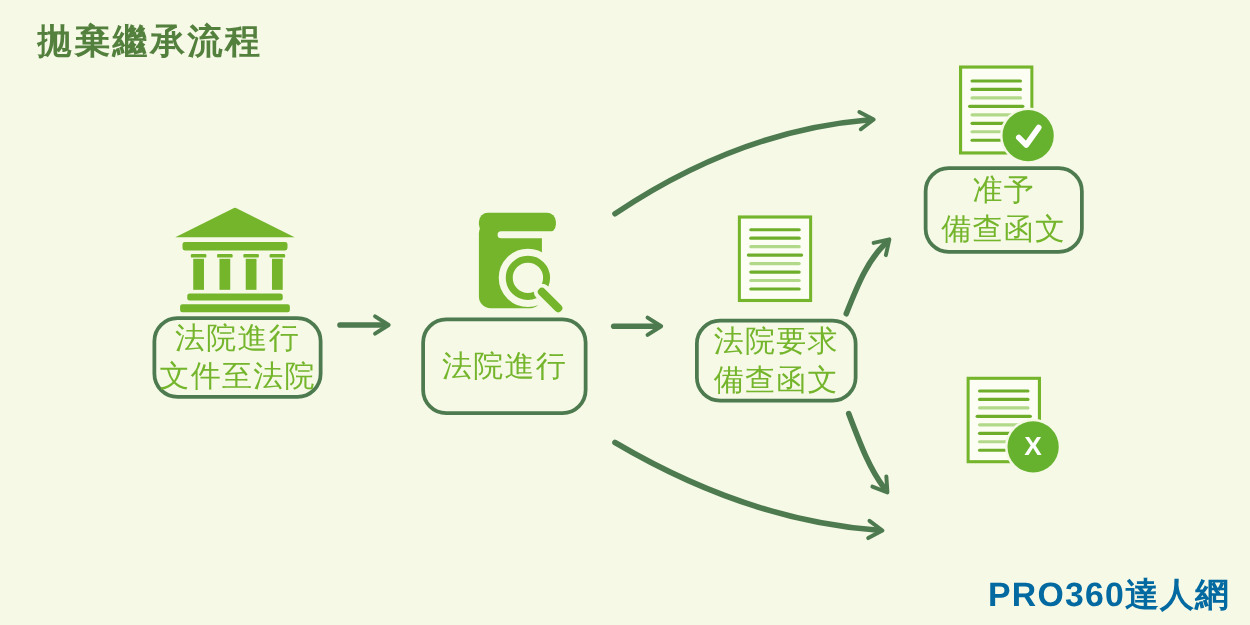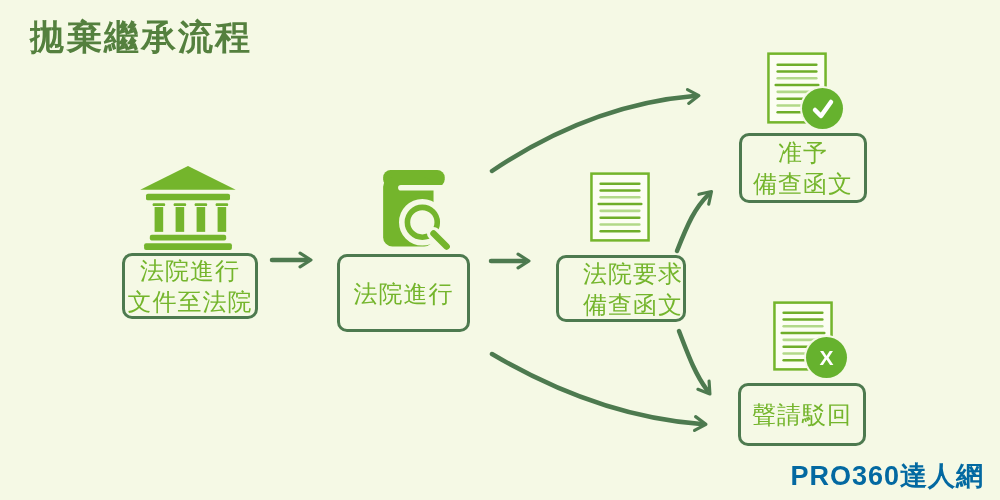--- a/index.html
+++ b/index.html
@@ -8,32 +8,32 @@
     background:#f5f9e5;
   }
   .canvas{
     position:relative;
     width:1000px;height:500px;
     background:#f5f9e5;
     overflow:hidden;
   }
   .page-title{
     position:absolute;left:30px;top:14px;
-    font-size:35px;font-weight:700;color:#54803e;
+    font-size:28px;font-weight:700;color:#54803e;
     letter-spacing:2px;
   }
   .arrow-layer{
     position:absolute;left:0;top:0;width:1000px;height:500px;
     pointer-events:none;
   }
   .node-icon{position:absolute;}
   .flow-box{
     position:absolute;
     border:3.5px solid #4d7a4f;
-    border-radius:10px;
+    border-radius:20px;
     color:#74b52c;
     display:flex;flex-direction:column;
     align-items:center;justify-content:center;
     font-size:24px;line-height:31px;
     letter-spacing:1px;
     text-align:center;
     box-sizing:border-box;
   }
   .badge{
     position:absolute;
@@ -123,21 +123,21 @@
         <line x1="11" y1="19" x2="51" y2="19" stroke="#6fae2a"></line>
         <line x1="11" y1="26" x2="51" y2="26" stroke="#b2d989"></line>
         <line x1="9" y1="33" x2="53" y2="33" stroke="#6fae2a"></line>
         <line x1="11" y1="40" x2="51" y2="40" stroke="#b2d989"></line>
         <line x1="11" y1="47" x2="51" y2="47" stroke="#6fae2a"></line>
         <line x1="11" y1="54" x2="51" y2="54" stroke="#b2d989"></line>
         <line x1="11" y1="61" x2="51" y2="61" stroke="#6fae2a"></line>
       </g>
     </svg>
   </div>
-  <div class="flow-box" style="left:556px;top:255px;width:130px;height:67px;align-items:flex-end;">
+  <div class="flow-box" style="left:556px;top:255px;width:130px;height:67px;">
     <span>法院要求</span>
     <span>備查函文</span>
   </div>
 
   <div class="node-icon" style="left:767px;top:52px;width:80px;height:80px;">
     <svg width="60" height="72" viewBox="0 0 62 74" style="position:absolute;left:0;top:0;">
       <rect x="1.5" y="1.5" width="59" height="71" fill="#fcfef3" stroke="#74b52c" stroke-width="2.6"></rect>
       <g stroke-width="2.6" stroke-linecap="round">
         <line x1="11" y1="13" x2="51" y2="13" stroke="#6fae2a"></line>
         <line x1="11" y1="20" x2="51" y2="20" stroke="#6fae2a"></line>
@@ -171,19 +171,16 @@
         <line x1="11" y1="40" x2="51" y2="40" stroke="#b2d989"></line>
         <line x1="11" y1="47" x2="43" y2="47" stroke="#6fae2a"></line>
         <line x1="11" y1="54" x2="38" y2="54" stroke="#b2d989"></line>
         <line x1="11" y1="61" x2="38" y2="61" stroke="#6fae2a"></line>
       </g>
     </svg>
     <div class="badge" style="left:33px;top:36px;">
       <span class="badge-x-text">X</span>
     </div>
   </div>
-  <div class="flow-box" style="left:738px;top:383px;width:128px;height:63px;">
-    <span>聲請駁回</span>
-  </div>
 
   <div class="brand">PRO360達人網</div>
 
 </div>
 
 </body></html>

